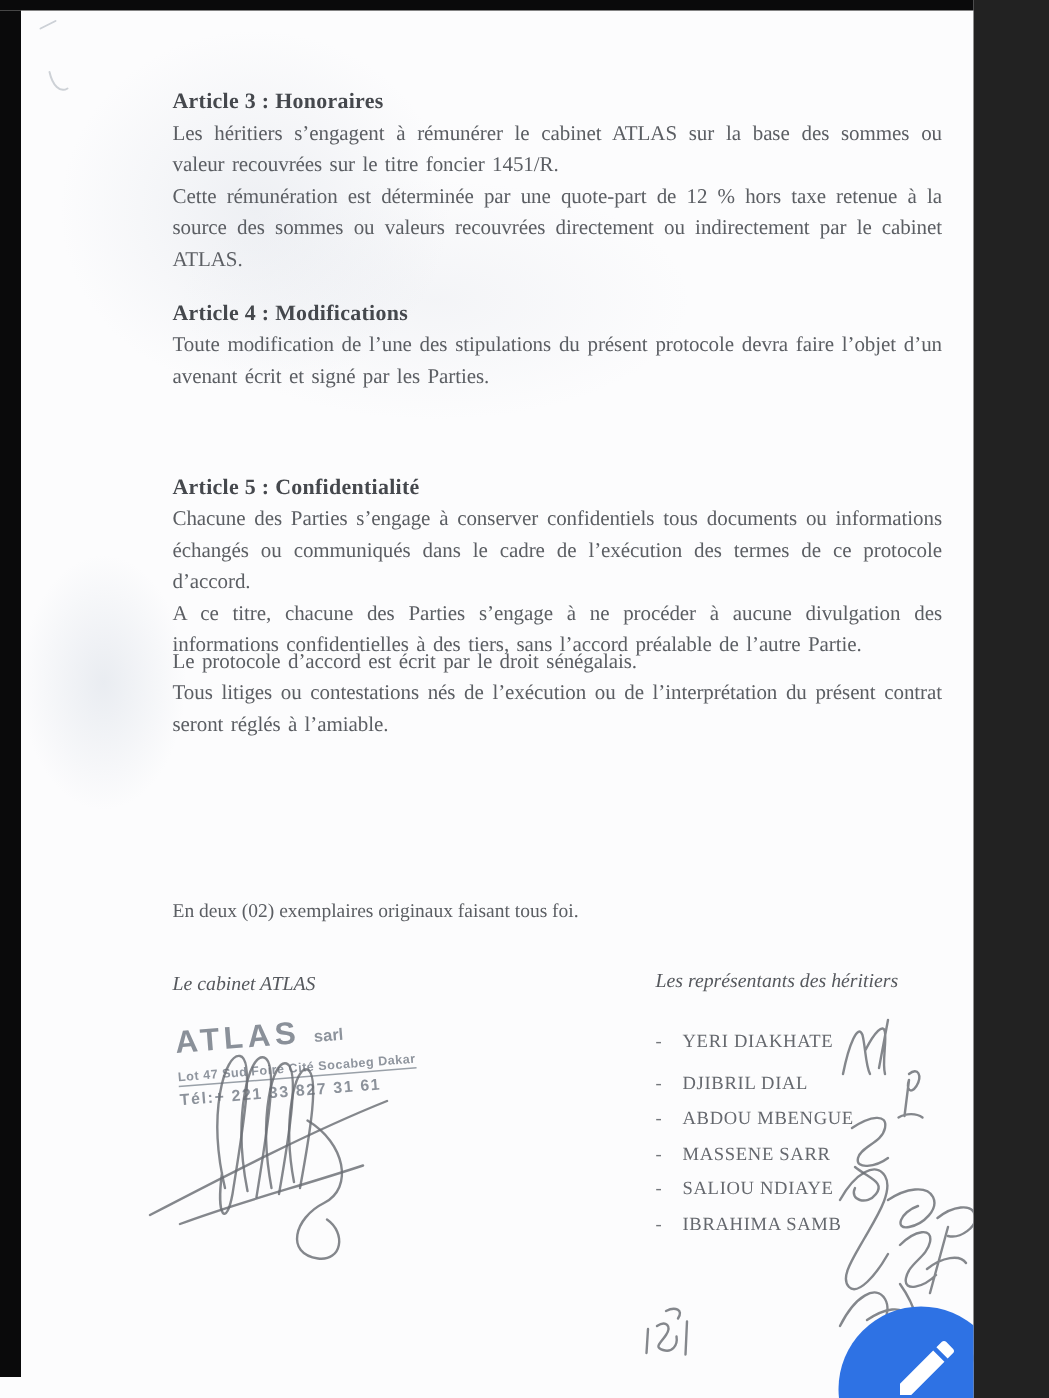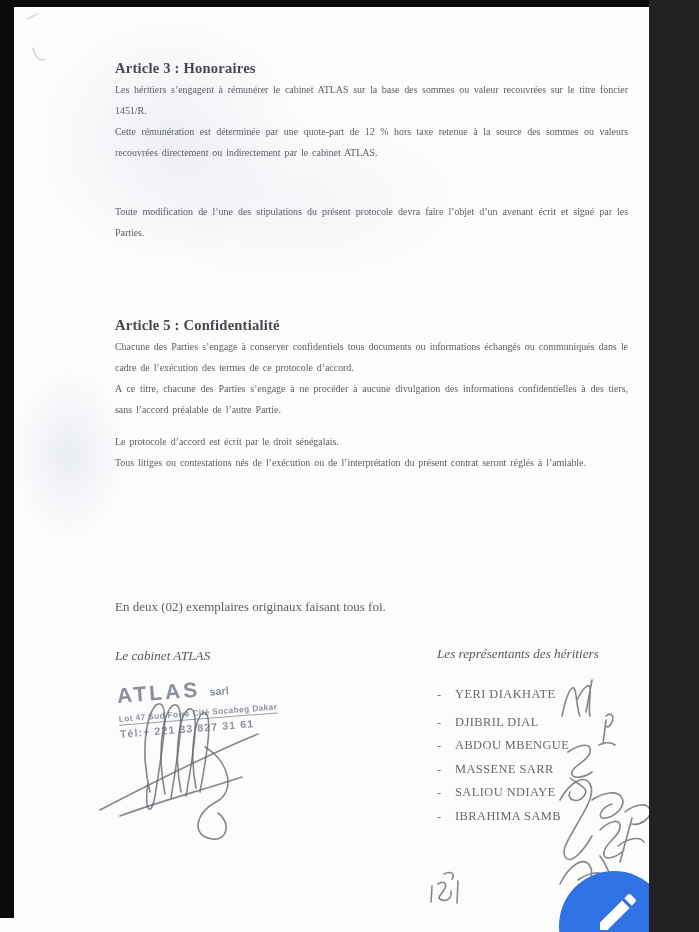--- a/index.html
+++ b/index.html
@@ -23,21 +23,21 @@
   .bar-top{left:0;top:0;width:699px;height:7px;}
   .bar-left{left:0;top:7px;width:14px;height:911px;}
   .bar-right{left:683px;top:7px;width:16px;height:925px;}
 
   .article,.line,.sig-title{position:absolute;left:115px;width:513px;color:#5b5e63;z-index:2;}
   .article h3{
     margin:0 0 2px 0;font-size:14.6px;font-weight:bold;color:#45484d;
     letter-spacing:.2px;
   }
   .article p{
-    margin:0;font-size:10px;line-height:21px;text-align:justify;
+    margin:0;font-size:14px;line-height:21px;text-align:justify;
     text-align-last:left;letter-spacing:-.05px;word-spacing:1.5px;
   }
   .line{font-size:13px;color:#5b5e63;}
   .sig-title{font-size:13.2px;color:#55585d;width:auto;font-style:italic;}
 
   .reps{position:absolute;left:437px;top:687px;margin:0;padding:0;list-style:none;z-index:2;}
   .reps li{display:flex;align-items:baseline;margin-bottom:9px;
     font-size:12.4px;line-height:14.5px;letter-spacing:.45px;color:#65686e;}
   .reps li:first-child{margin-bottom:13px;}
   .reps .dash{width:18px;flex:0 0 18px;color:#74777c;}
@@ -76,20 +76,21 @@
 
 <div class="photo">
 
   <section class="article" style="top:60px">
     <h3>Article 3 : Honoraires</h3>
     <p>Les héritiers s’engagent à rémunérer le cabinet ATLAS sur la base des sommes ou valeur recouvrées sur le titre foncier 1451/R.</p>
     <p>Cette rémunération est déterminée par une quote-part de 12 % hors taxe retenue à la source des sommes ou valeurs recouvrées directement ou indirectement par le cabinet ATLAS.</p>
   </section>
 
   <section class="article" style="top:201px">
+    <h3>Article 4 : Modifications</h3>
     <p>Toute modification de l’une des stipulations du présent protocole devra faire l’objet d’un avenant écrit et signé par les Parties.</p>
   </section>
 
   <section class="article" style="top:317px">
     <h3>Article 5 : Confidentialité</h3>
     <p>Chacune des Parties s’engage à conserver confidentiels tous documents ou informations échangés ou communiqués dans le cadre de l’exécution des termes de ce protocole d’accord.</p>
     <p>A ce titre, chacune des Parties s’engage à ne procéder à aucune divulgation des informations confidentielles à des tiers, sans l’accord préalable de l’autre Partie.</p>
   </section>
 
   <section class="article" style="top:431px">

